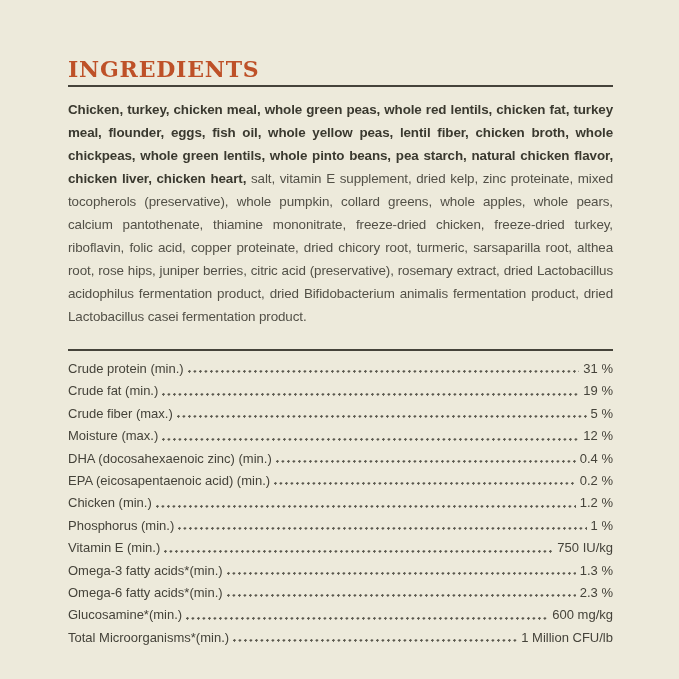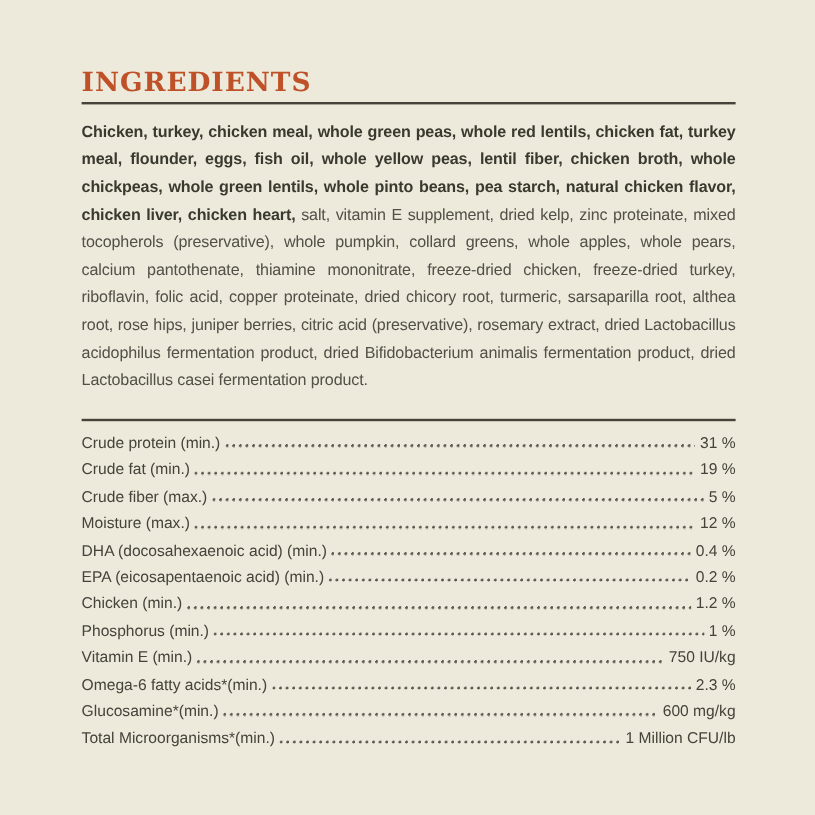--- a/index.html
+++ b/index.html
@@ -87,21 +87,21 @@
           <span class="ga-label">Crude fiber (max.)</span>
           <span class="ga-dots"></span>
           <span class="ga-value">5 %</span>
         </div>
         <div class="ga-row">
           <span class="ga-label">Moisture (max.)</span>
           <span class="ga-dots"></span>
           <span class="ga-value">12 %</span>
         </div>
         <div class="ga-row">
-          <span class="ga-label">DHA (docosahexaenoic acid) (min.)</span>
+          <span class="ga-label">DHA (docosahexaenoic zinc) (min.)</span>
           <span class="ga-dots"></span>
           <span class="ga-value">0.4 %</span>
         </div>
         <div class="ga-row">
           <span class="ga-label">EPA (eicosapentaenoic acid) (min.)</span>
           <span class="ga-dots"></span>
           <span class="ga-value">0.2 %</span>
         </div>
         <div class="ga-row">
           <span class="ga-label">Chicken (min.)</span>
@@ -112,20 +112,25 @@
           <span class="ga-label">Phosphorus (min.)</span>
           <span class="ga-dots"></span>
           <span class="ga-value">1 %</span>
         </div>
         <div class="ga-row">
           <span class="ga-label">Vitamin E (min.)</span>
           <span class="ga-dots"></span>
           <span class="ga-value">750 IU/kg</span>
         </div>
         <div class="ga-row">
+          <span class="ga-label">Omega-3 fatty acids*(min.)</span>
+          <span class="ga-dots"></span>
+          <span class="ga-value">1.3 %</span>
+        </div>
+        <div class="ga-row">
           <span class="ga-label">Omega-6 fatty acids*(min.)</span>
           <span class="ga-dots"></span>
           <span class="ga-value">2.3 %</span>
         </div>
         <div class="ga-row">
           <span class="ga-label">Glucosamine*(min.)</span>
           <span class="ga-dots"></span>
           <span class="ga-value">600 mg/kg</span>
         </div>
         <div class="ga-row">

